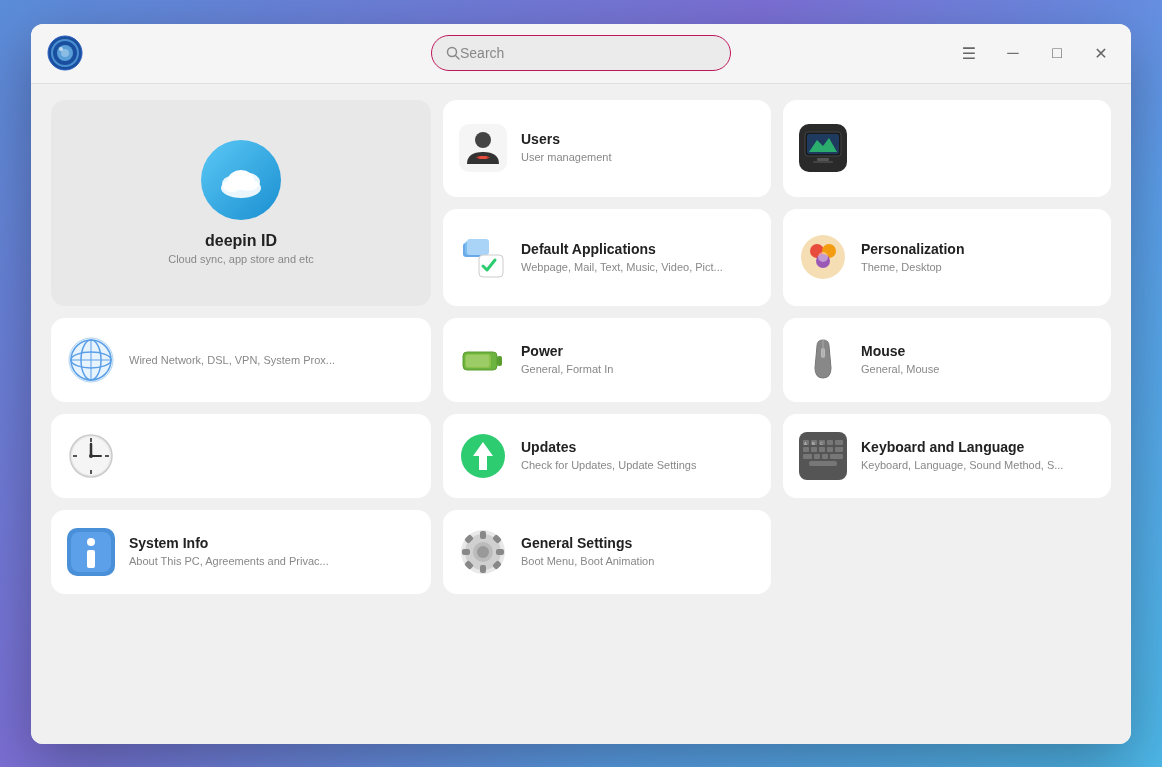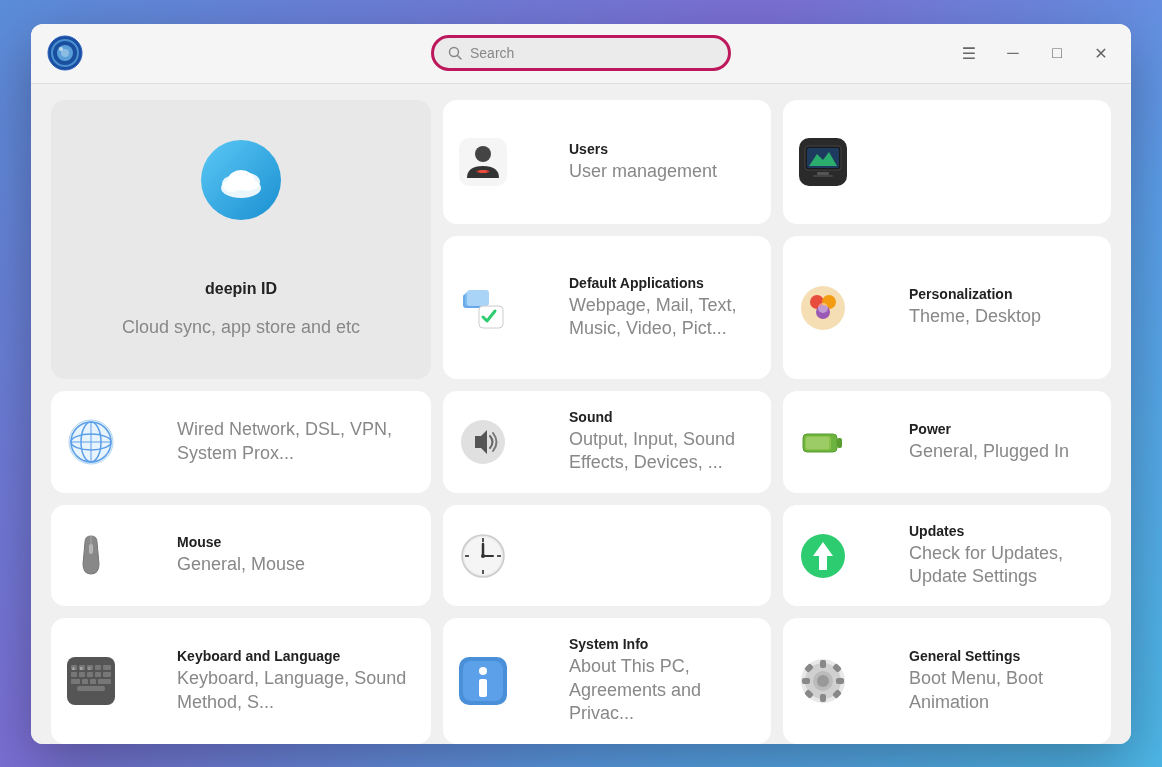--- a/index.html
+++ b/index.html
@@ -33,26 +33,25 @@
     }
     .app-logo {
       width: 36px;
       height: 36px;
       margin-right: auto;
     }
     .search-bar {
       width: 300px;
       height: 36px;
       background: #ebebeb;
-      border: 3px solid #be185d;
+      border: 1px solid #be185d;
       border-radius: 18px;
       display: flex;
       align-items: center;
       padding: 0 14px;
-      gap: 8px;
       cursor: text;
       position: absolute;
       left: 50%;
       transform: translateX(-50%);
     }
     .search-bar span {
       color: #888;
       font-size: 14px;
     }
     .window-controls {
@@ -87,39 +86,38 @@
     }
     .card {
       background: #fff;
       border-radius: 14px;
       display: flex;
       align-items: center;
       padding: 18px 16px;
       cursor: pointer;
       transition: background 0.15s;
       min-height: 80px;
-      gap: 48px;
     }
     .card-icon {
       width: 48px;
       height: 48px;
       margin-right: 14px;
       flex-shrink: 0;
       display: flex;
       align-items: center;
       justify-content: center;
     }
     .card-text h3 {
       font-size: 14px;
       font-weight: 600;
       color: #222;
       margin-bottom: 3px;
     }
     .card-text p {
-      font-size: 18px;
+      font-size: 11px;
       color: #888;
       line-height: 1.3;
     }
     
     .deepin-id-card {
       grid-row: 1 / 3;
       grid-column: 1 / 2;
       flex-direction: column;
       justify-content: center;
       align-items: center;
@@ -129,21 +127,21 @@
       min-height: 200px;
     }
     .deepin-id-card .card-icon {
       width: 80px;
       height: 80px;
       margin-right: 0;
       margin-bottom: 12px;
     }
     .deepin-id-card .card-text h3 {
       font-size: 16px;
-      margin-bottom: 18px;
+      margin-bottom: 2px;
     }
     
     .icon-deepin {
       width: 80px;
       height: 80px;
       background: linear-gradient(135deg, #5bc8f5 0%, #1a8fd1 100%);
       border-radius: 50%;
       display: flex;
       align-items: center;
       justify-content: center;
@@ -284,51 +282,35 @@
             <line x1="4" y1="24" x2="44" y2="24" stroke="#5b9ee8" stroke-width="1"></line>
             <line x1="24" y1="4" x2="24" y2="44" stroke="#5b9ee8" stroke-width="1"></line>
           </svg>
         </div>
         <div class="card-text">
           <p>Wired Network, DSL, VPN, System Prox...</p>
         </div>
       </div>
 
 
-      <div class="card">
-        <div class="card-icon">
-          <svg width="48" height="48" viewBox="0 0 48 48">
-            <circle cx="24" cy="24" r="22" fill="#e0e0e0"></circle>
-
-            <polygon points="16,18 22,18 28,12 28,36 22,30 16,30" fill="#555"></polygon>
-
-            <path d="M31 18 Q36 24 31 30" stroke="#666" stroke-width="2" fill="none" stroke-linecap="round"></path>
-            <path d="M34 15 Q41 24 34 33" stroke="#777" stroke-width="2" fill="none" stroke-linecap="round"></path>
-          </svg>
-        </div>
-        <div class="card-text">
-          <h3>Sound</h3>
-          <p>Output, Input, Sound Effects, Devices, ...</p>
-        </div>
-      </div>
 
       <div class="card">
         <div class="card-icon">
           <svg width="48" height="48" viewBox="0 0 48 48">
 
             <rect x="4" y="16" width="34" height="18" rx="4" fill="#6db33f" stroke="#5a9e30" stroke-width="1"></rect>
             <rect x="38" y="20" width="5" height="10" rx="2" fill="#5a9e30"></rect>
 
             <rect x="6" y="18" width="26" height="14" rx="3" fill="#8bc34a"></rect>
             <rect x="7" y="19" width="23" height="12" rx="2" fill="#9ccc65"></rect>
           </svg>
         </div>
         <div class="card-text">
           <h3>Power</h3>
-          <p>General, Plugged In</p>
+          <p>General, Format In</p>
         </div>
       </div>
 
       <div class="card">
         <div class="card-icon">
           <svg width="48" height="48" viewBox="0 0 48 48">
 
             <path d="M18 10 Q18 4 24 4 Q30 4 30 10 L32 32 Q32 42 24 42 Q16 42 16 32 Z" fill="#888" stroke="#777" stroke-width="1"></path>
 
             <rect x="22" y="12" width="4" height="10" rx="2" fill="#bbb"></rect>

